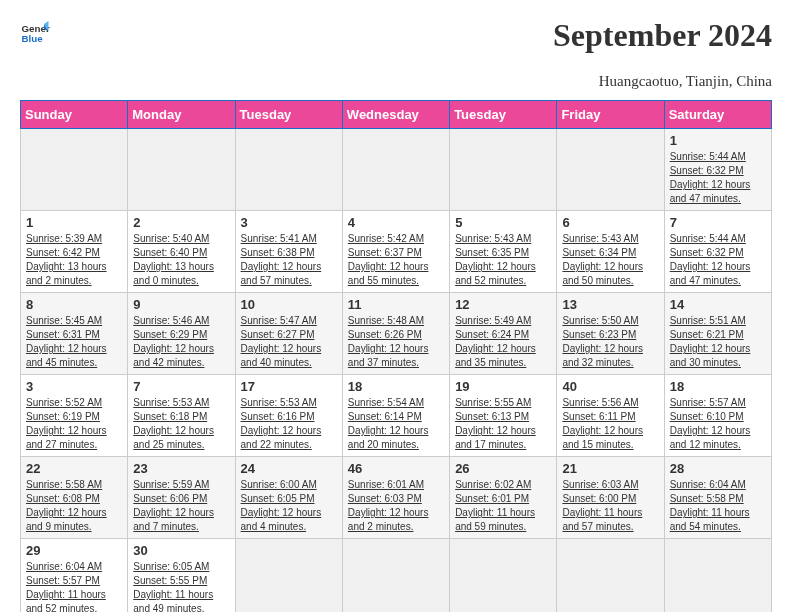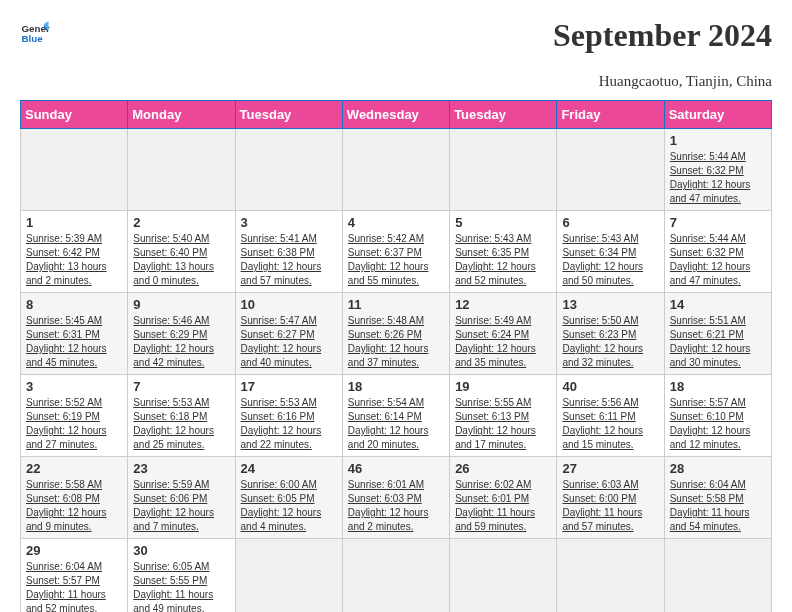--- a/index.html
+++ b/index.html
@@ -237,21 +237,21 @@
           </td>
           <td>
             <span class="day-num">46</span>
         <div class="day-info">Sunrise: 6:01 AM<br>Sunset: 6:03 PM<br>Daylight: 12 hours and 2 minutes.</div>
           </td>
           <td>
             <span class="day-num">26</span>
         <div class="day-info">Sunrise: 6:02 AM<br>Sunset: 6:01 PM<br>Daylight: 11 hours and 59 minutes.</div>
           </td>
           <td>
-            <span class="day-num">27</span>
+            <span class="day-num">21</span>
         <div class="day-info">Sunrise: 6:03 AM<br>Sunset: 6:00 PM<br>Daylight: 11 hours and 57 minutes.</div>
           </td>
           <td>
             <span class="day-num">28</span>
         <div class="day-info">Sunrise: 6:04 AM<br>Sunset: 5:58 PM<br>Daylight: 11 hours and 54 minutes.</div>
           </td>
         </tr>
         <tr>
           <td>
             <span class="day-num">29</span>

